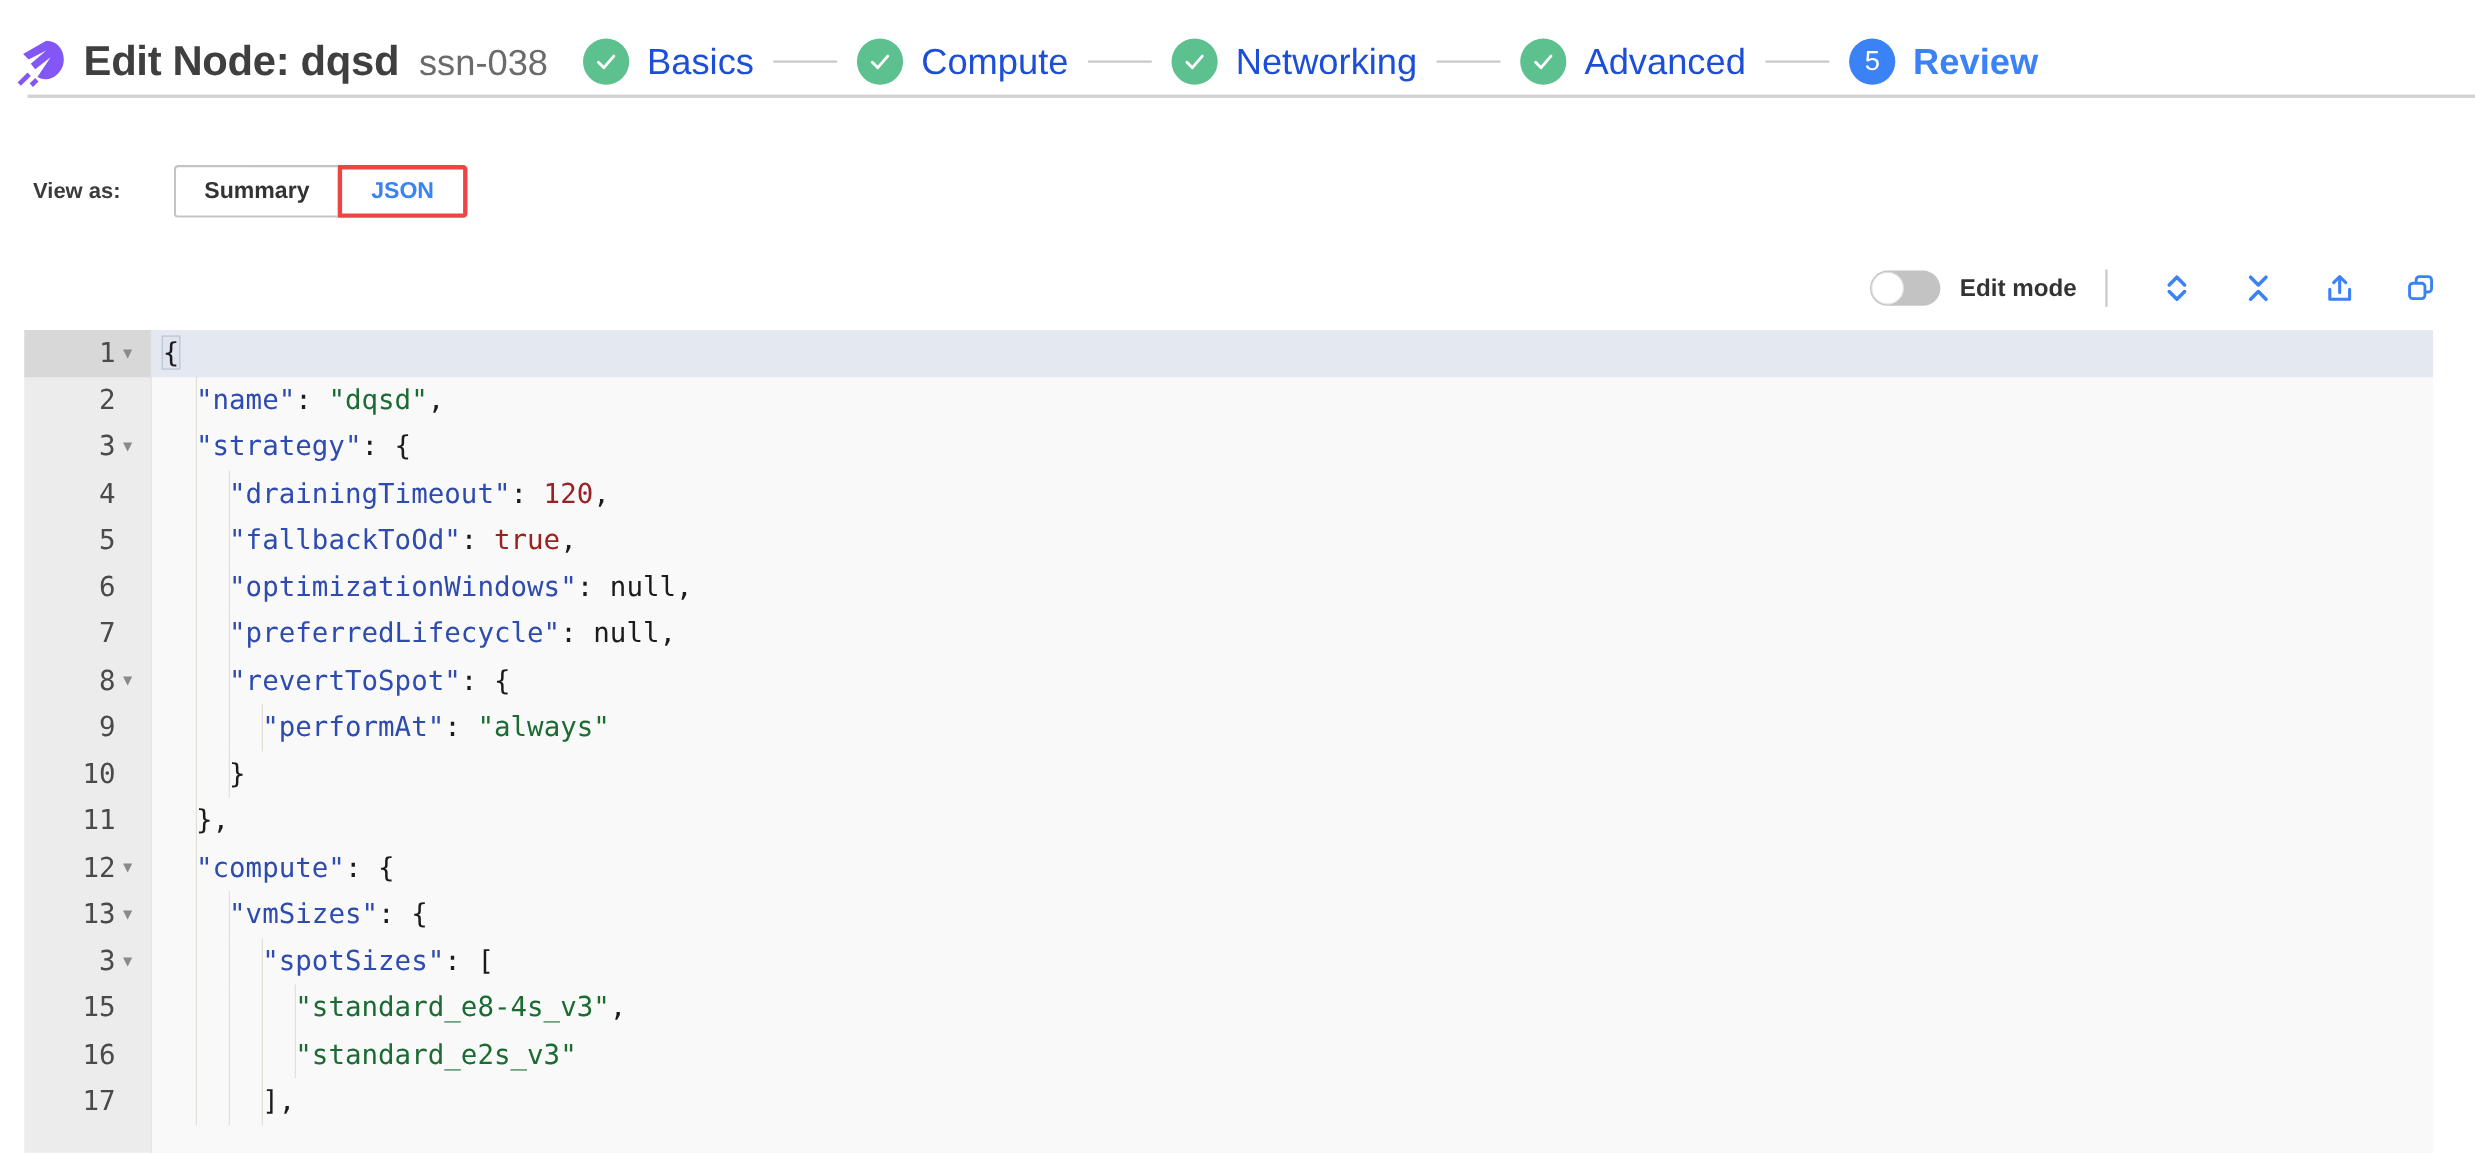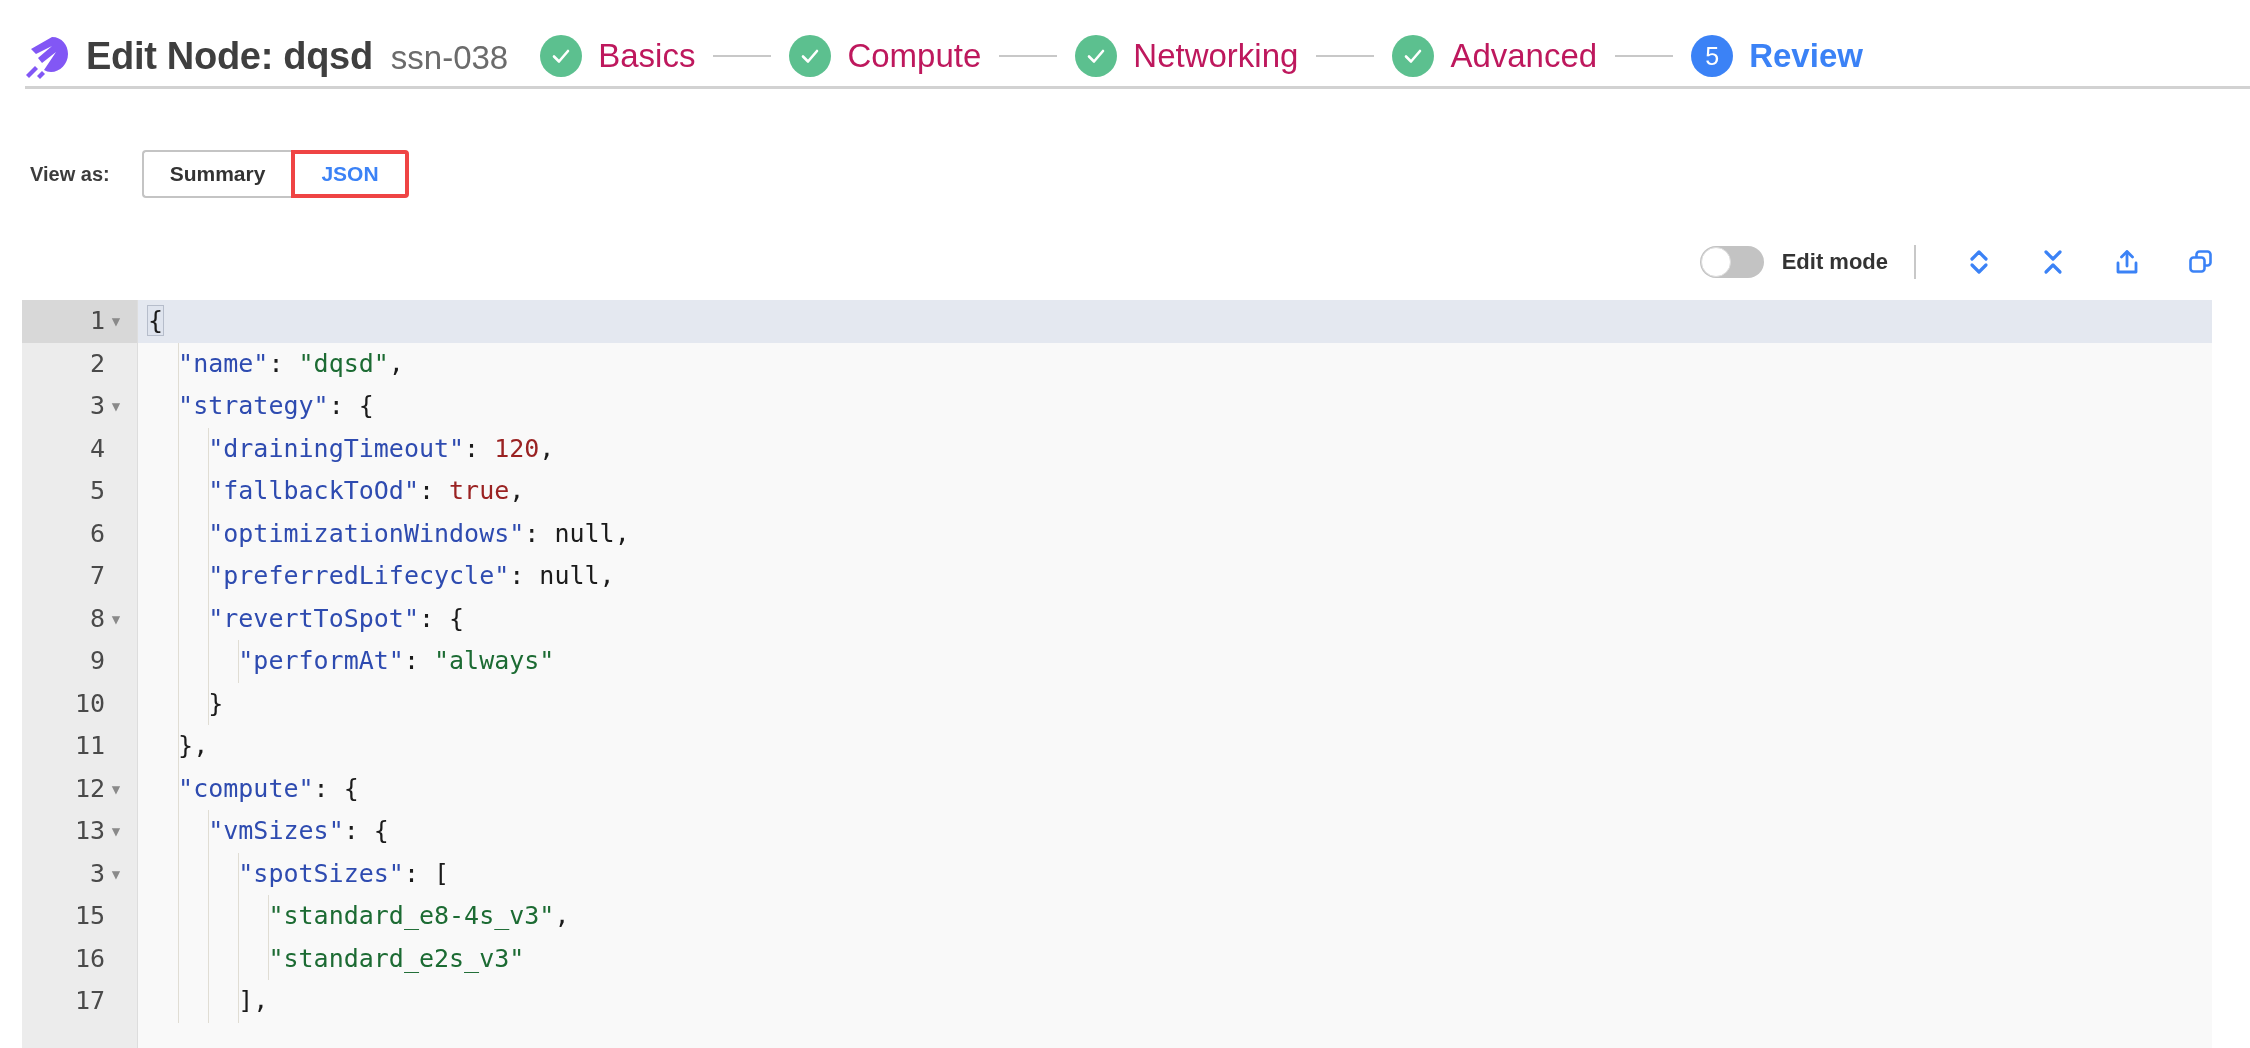--- a/index.html
+++ b/index.html
@@ -14,21 +14,21 @@
     color: #3c3c3c;
     overflow: hidden;
     position: relative;
   }
 
   
   .header {
     height: 112px;
     display: flex;
     align-items: center;
-    padding: 0 0 0 22px;
+    padding: 0 0 0 12px;
     box-sizing: border-box;
     position: relative;
     overflow: hidden;
   }
   .logo {
     width: 48px;
     height: 48px;
     flex: 0 0 48px;
     position: relative;
     margin-right: 16px;
@@ -83,21 +83,21 @@
   .step-circle.active { background: #3b82f6; }
   .step-circle .num {
     color: #ffffff;
     font-size: 25px;
     font-weight: normal;
     line-height: 1;
   }
   .step-label {
     font-size: 33px;
     margin-left: 16px;
-    color: #be185d;
+    color: #1d4ed8;
     font-weight: normal;
   }
   .step-label.active {
     color: #3b82f6;
     font-weight: bold;
   }
   .step-conn {
     width: 58px;
     height: 2px;
     background: #c8c8c8;
@@ -118,21 +118,21 @@
     display: flex;
     align-items: center;
     padding-left: 30px;
     margin-top: 37px;
     height: 50px;
   }
   .viewas-label {
     font-size: 20px;
     font-weight: bold;
     color: #3c3c3c;
-    margin-right: 32px;
+    margin-right: 48px;
   }
   .segmented {
     display: flex;
     height: 48px;
   }
   .seg-btn {
     display: flex;
     align-items: center;
     justify-content: center;
     font-size: 21px;

